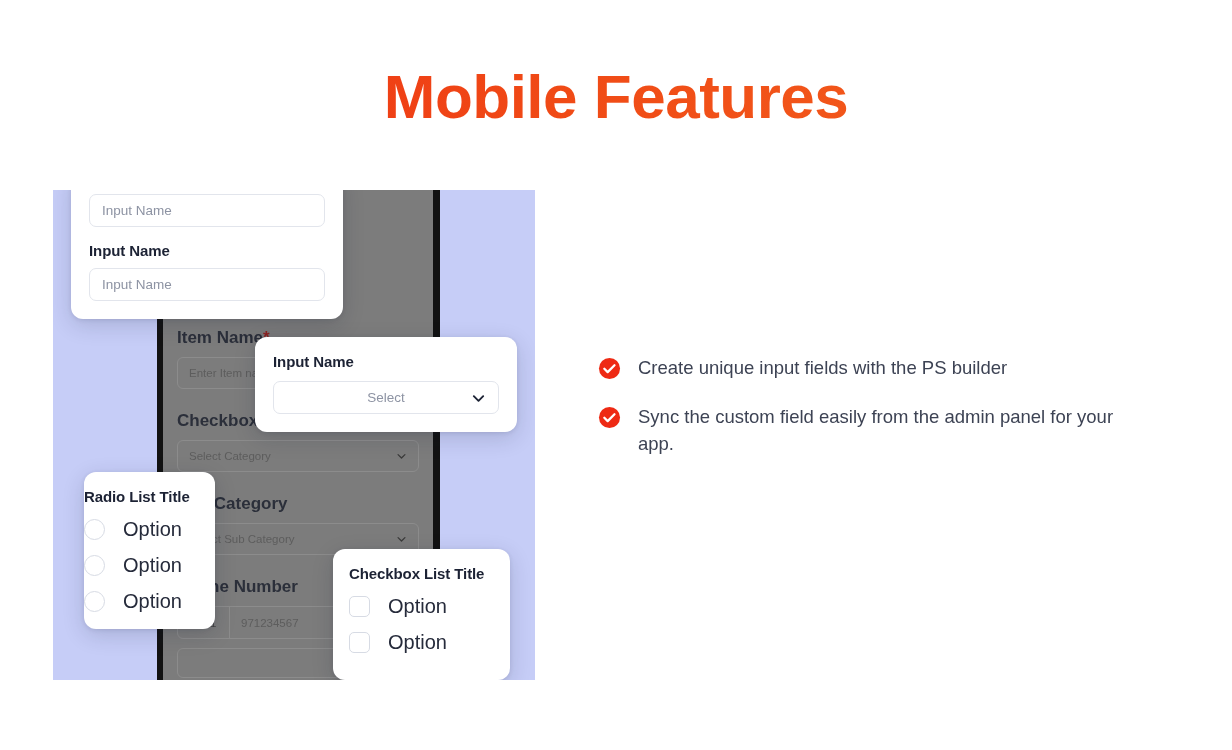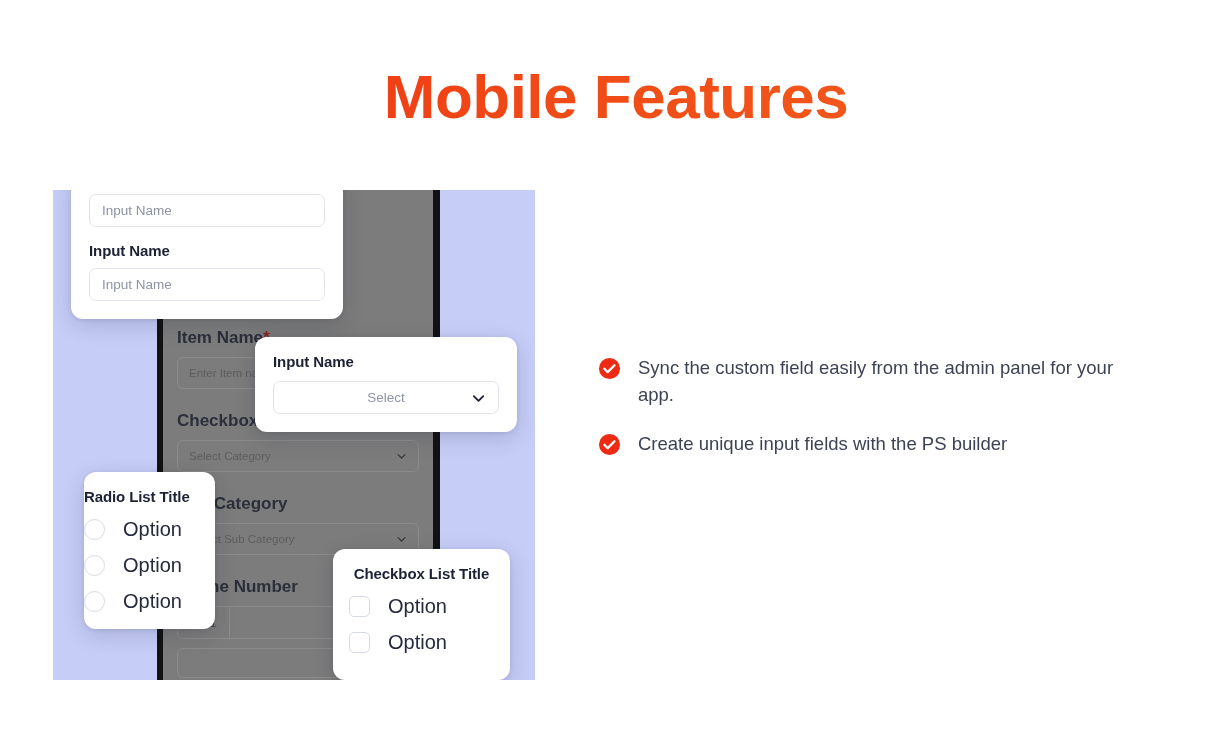--- a/index.html
+++ b/index.html
@@ -248,21 +248,20 @@
     font-size: 20px;
     color: #262b3b;
   }
 
   
   #card-checkbox {
     left: 280px;
     top: 359px;
     width: 177px;
     padding: 16px 16px 26px 16px;
-    text-align: center;
   }
 
   
   .content {
     position: absolute;
     left: 598px;
     top: 320px;
     width: 580px;
   }
   .headline {
@@ -337,20 +336,21 @@
                 <path d="M3 6 L8 11 L13 6" fill="none" stroke="#3a3a3a" stroke-width="1.8" stroke-linecap="round" stroke-linejoin="round"></path>
               </svg>
           </span>
         </div>
 
         <div class="ph-label">Phone Number</div>
         <div class="ph-row">
           <div class="cc">
             <span>+971</span>
           </div>
+          <div class="val">971234567</div>
         </div>
 
         <div class="ph-blank"></div>
 
         <div class="ph-cur">
           <div class="sym">
             <span>$</span>
             <span>
               <svg viewBox="0 0 16 16" width="10" height="10">
                   <path d="M3 6 L8 11 L13 6" fill="none" stroke="#3a3a3a" stroke-width="1.8" stroke-linecap="round" stroke-linejoin="round"></path>
@@ -418,27 +418,27 @@
   <div class="content">
 
     <div class="bullets">
       <div class="bullet">
         <span class="bullet-icon">
           <svg viewBox="0 0 24 24" width="23" height="23">
             <circle cx="12" cy="12" r="11" fill="#EE2A14"></circle>
             <path d="M6.6 12.3 L10.1 15.8 L17.2 8.6" fill="none" stroke="#ffffff" stroke-width="2.4" stroke-linecap="round" stroke-linejoin="round"></path>
           </svg>
         </span>
-        <span class="bullet-text">Sync the custom field easily from the admin panel for your app.</span>
+        <span class="bullet-text">Create unique input fields with the PS builder</span>
       </div>
       <div class="bullet">
         <span class="bullet-icon">
           <svg viewBox="0 0 24 24" width="23" height="23">
             <circle cx="12" cy="12" r="11" fill="#EE2A14"></circle>
             <path d="M6.6 12.3 L10.1 15.8 L17.2 8.6" fill="none" stroke="#ffffff" stroke-width="2.4" stroke-linecap="round" stroke-linejoin="round"></path>
           </svg>
         </span>
-        <span class="bullet-text">Create unique input fields with the PS builder</span>
+        <span class="bullet-text">Sync the custom field easily from the admin panel for your app.</span>
       </div>
     </div>
   </div>
 
 </div>
 
 </body></html>

